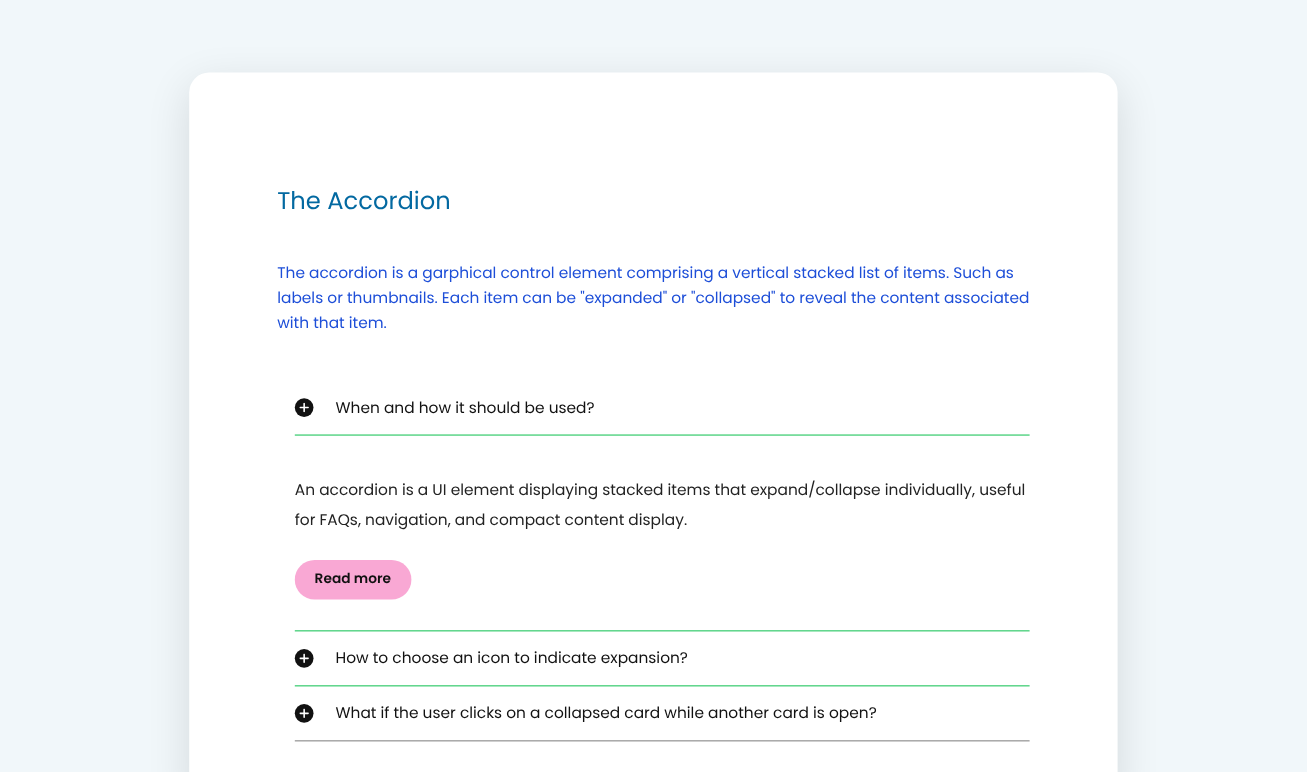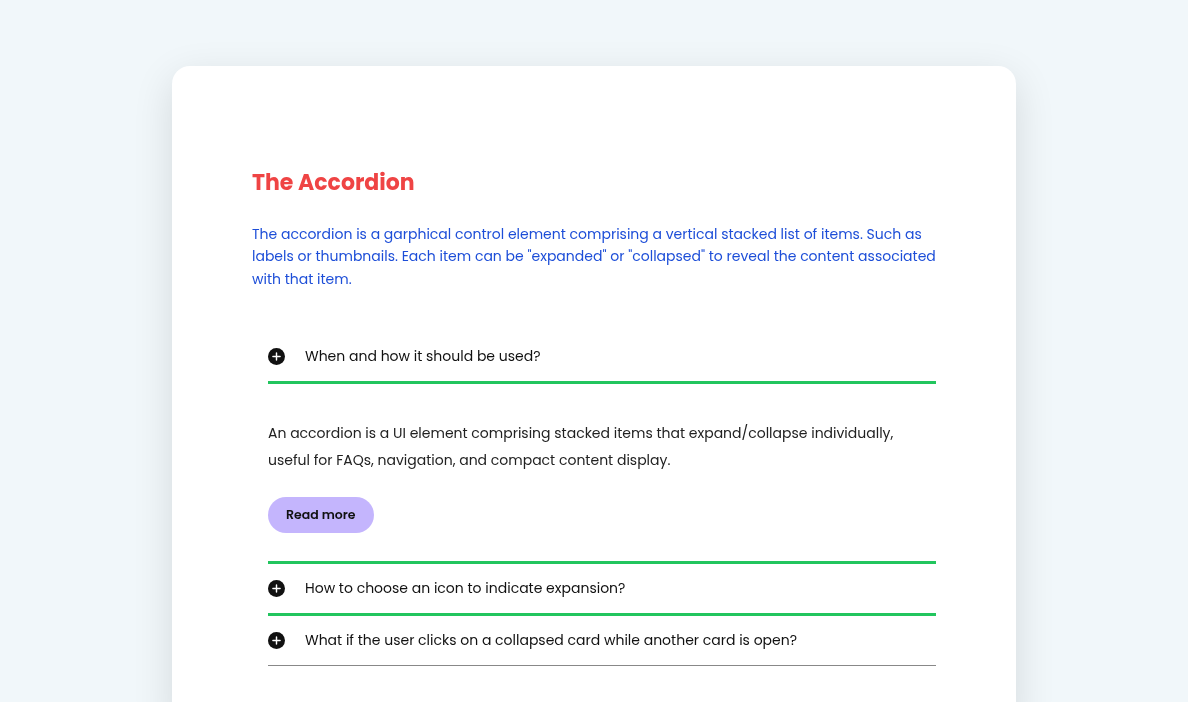--- a/index.html
+++ b/index.html
@@ -16,35 +16,35 @@
   .card {
     width: 844px;
     background: #fff;
     border-radius: 18px;
     box-shadow: 0 12px 40px rgba(0,0,0,0.12);
     padding: 100px 80px 80px 80px;
     height: 660px;
   }
   .title {
     font-size: 22px;
-    font-weight: 700;
-    color: #ef4444;
-    margin-bottom: 24px;
+    font-weight: 400;
+    color: #0369a1;
+    margin-bottom: 38px;
   }
   .description {
     font-size: 14px;
     line-height: 1.6;
     color: #1d4ed8;
     margin-bottom: 42px;
   }
   .accordion-list {
     padding-left: 16px;
   }
   .accordion-item {
-    border-bottom: 3px solid #22c55e;
+    border-bottom: 1px solid #22c55e;
     padding: 14px 0;
   }
   .accordion-item:last-child {
     border-bottom: 1px solid #888;
   }
   .accordion-header {
     display: flex;
     align-items: center;
     gap: 20px;
     cursor: pointer;
@@ -70,21 +70,21 @@
     margin-top: 22px;
     padding-left: 0px;
   }
   .accordion-body-text {
     font-size: 14px;
     line-height: 1.9;
     color: #222;
     margin-bottom: 24px;
   }
   .read-more {
-    background: #c4b5fd;
+    background: #f9a8d4;
     border: none;
     border-radius: 20px;
     padding: 9px 18px;
     font-size: 12.5px;
     font-weight: 600;
     color: #111;
     cursor: pointer;
     font-family: inherit;
     margin-bottom: 14px;
   }
@@ -104,21 +104,21 @@
           <svg width="9" height="9" viewBox="0 0 10 10">
               <path d="M5 1 V9 M1 5 H9" stroke="#fff" stroke-width="1.6" stroke-linecap="round"></path>
             </svg>
         </span>
         <span class="accordion-label">When and how it should be used?</span>
       </div>
     </div>
 
     <div class="accordion-item">
       <div class="accordion-body">
-        <p class="accordion-body-text">An accordion is a UI element comprising stacked items that expand/collapse individually, useful for FAQs, navigation, and compact content display.</p>
+        <p class="accordion-body-text">An accordion is a UI element displaying stacked items that expand/collapse individually, useful for FAQs, navigation, and compact content display.</p>
         <button class="read-more">Read more</button>
       </div>
     </div>
 
     <div class="accordion-item">
       <div class="accordion-header">
         <span class="icon-circle">
           <svg width="9" height="9" viewBox="0 0 10 10">
               <path d="M5 1 V9 M1 5 H9" stroke="#fff" stroke-width="1.6" stroke-linecap="round"></path>
             </svg>

